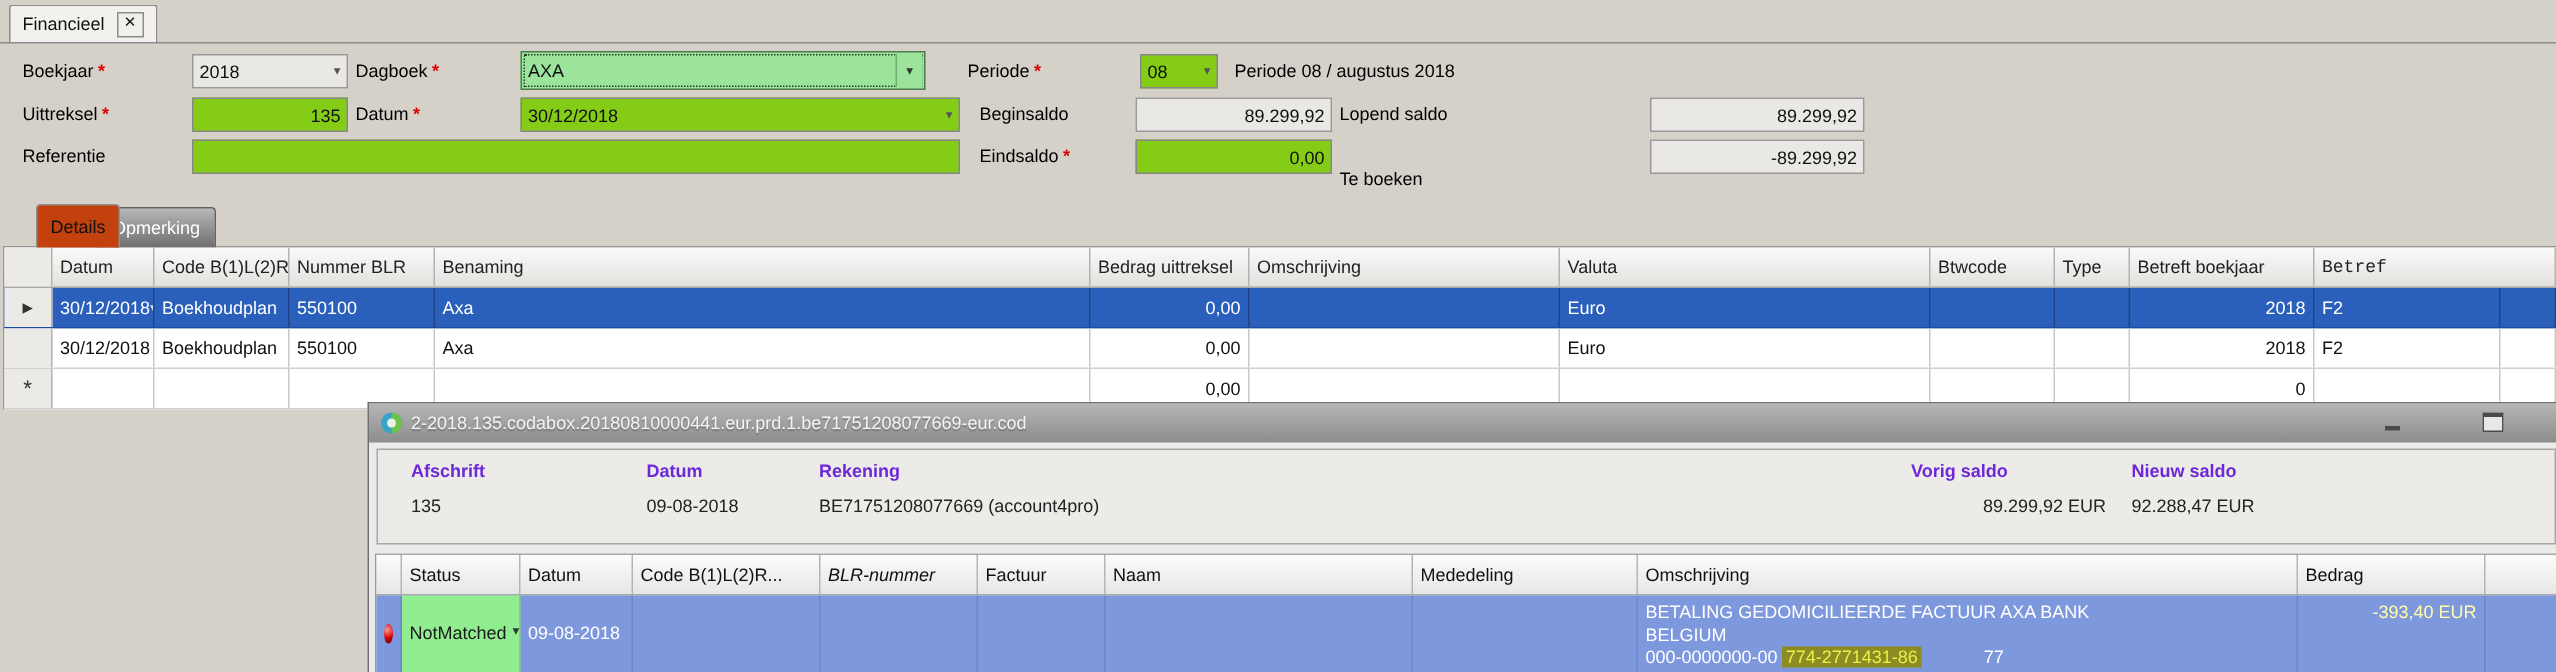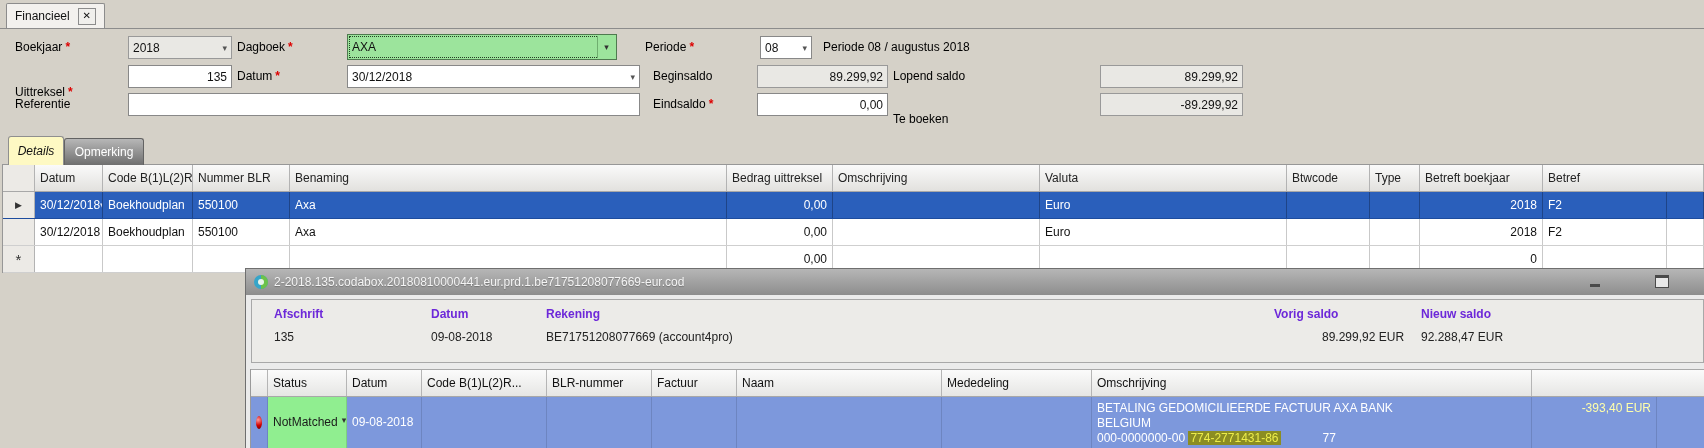--- a/index.html
+++ b/index.html
@@ -11,53 +11,53 @@
   .doc-tab{position:absolute;left:6px;top:3px;height:24px;display:flex;align-items:center;
     gap:8px;padding:0 8px;background:#f3f1ee;border:1px solid #8c8c8c;border-bottom:none;
     border-radius:2px 2px 0 0;z-index:3;}
   .tab-close{width:16px;height:15px;border:1px solid #8c8c8c;background:#f0efec;
     display:flex;align-items:center;justify-content:center;font-size:10px;line-height:1;cursor:default;}
   .tabstrip-line{position:absolute;left:0;top:28px;width:1704px;height:1px;background:#8c8c8c;z-index:2;}
 
   
   .flabel{position:absolute;white-space:nowrap;color:#000;}
   .req{color:#dd0000;font-weight:bold;margin-left:3px;}
-  .field{position:absolute;background:#ffffff;border:1px solid #888;box-sizing:border-box;
+  .field{position:absolute;background:#84cc16;border:1px solid #888;box-sizing:border-box;
     display:flex;align-items:center;padding:0 4px;white-space:nowrap;overflow:hidden;}
   .field.ro{background:#e9e8e4;border-color:#999;}
   .field.num{justify-content:flex-end;}
   .combo-arrow{margin-left:auto;color:#555;font-size:9px;padding-left:4px;}
   .dd-btn{position:absolute;right:1px;top:1px;bottom:1px;width:17px;background:linear-gradient(#f7f7f7,#dcdcda);
     border-left:1px solid #aaa;display:flex;align-items:center;justify-content:center;font-size:9px;color:#666;}
   .dagboek{background:#9ce49c;border:1px solid #4f7a4f;outline:1px dotted #234023;outline-offset:-3px;}
   .dagboek .dd-btn{background:#9ce49c;border-left:1px solid #6fae6f;color:#333;}
 
   
-  .dtab-active{position:absolute;left:8px;top:136px;width:54px;height:28px;background:#fef9c3;
+  .dtab-active{position:absolute;left:24px;top:136px;width:54px;height:28px;background:#c2410c;
     border:1px solid #8f8f8f;border-bottom:none;border-radius:3px 3px 0 0;display:flex;
-    align-items:center;justify-content:center;z-index:2;font-style:italic;}
+    align-items:center;justify-content:center;z-index:2;}
   .dtab{position:absolute;left:64px;top:138px;width:78px;height:26px;
     background:linear-gradient(#b7b7b7,#6f6f6f);color:#fff;border:1px solid #636363;border-bottom:none;
     border-radius:3px 3px 0 0;display:flex;align-items:center;justify-content:center;z-index:1;}
 
   
   .grid{position:absolute;left:2px;top:164px;width:1702px;border-top:1px solid #979797;
     border-left:1px solid #979797;box-sizing:border-box;}
   .grow{display:flex;height:26px;background:#fff;border-bottom:1px solid #cfcfcf;}
   .grow.head{background:linear-gradient(#fafafa,#e2e1de);border-bottom:1px solid #a8a8a8;height:26px;}
   .gcell{box-sizing:border-box;padding:0 5px;display:flex;align-items:center;overflow:hidden;
     white-space:nowrap;border-right:1px solid #c9c9c9;}
   .grow.head .gcell{border-right:1px solid #b3b3b3;font-weight:normal;color:#222;}
   .gcell.r{justify-content:flex-end;}
   .grow.sel{background:#2a5fbb;color:#fff;border-bottom:1px solid #1d4c9e;}
   .grow.sel .gcell{border-right:1px solid rgba(0,0,0,.28);}
   .grow .gcell.rowsel{background:#eceae6;border-right:1px solid #b3b3b3;color:#333;justify-content:center;}
   .c0{width:32px;}.c1{width:68px;}.c2{width:90px;}.c3{width:97px;}.c4{width:437px;}
   .c5{width:106px;}.c6{width:207px;}.c7{width:247px;}.c8{width:83px;}.c9{width:50px;}
-  .c10{width:123px;}.c11{width:124px;}.c12{flex:1;}
+  .c10{width:123px;}.c11{width:124px;}.c12{flex:1;font-family:Liberation Mono, monospace;}
   .cell-dd{margin-left:auto;font-size:9px;color:#d8e0f0;}
   .newrow-star{font-size:15px;color:#777;}
 
   
   .overlay{position:absolute;left:245px;top:268px;width:1465px;height:185px;background:#ebebeb;
     border:1px solid #6f6f6f;box-sizing:border-box;z-index:10;overflow:hidden;}
   .otitle{position:absolute;left:0;top:0;right:0;height:26px;
     background:linear-gradient(#b6b6b6,#8d8d8d);display:flex;align-items:center;color:#f4f4f4;}
   .otitle .ttext{margin-left:28px;white-space:nowrap;text-shadow:0 1px 1px rgba(0,0,0,.25);}
   .oicon{position:absolute;left:7px;top:5px;width:16px;height:16px;}
@@ -72,21 +72,21 @@
     border:1px solid #a8a8a8;box-sizing:border-box;}
   .olabel{position:absolute;font-weight:bold;color:#6d28d9;white-space:nowrap;}
   .oval{position:absolute;color:#222;white-space:nowrap;}
 
   .otable{position:absolute;left:4px;top:100px;width:1457px;border-left:1px solid #9a9a9a;box-sizing:border-box;}
   .ohead{display:flex;height:26px;background:linear-gradient(#fbfbfb,#e6e6e4);border-top:1px solid #a8a8a8;
     border-bottom:1px solid #a8a8a8;}
   .ohead .gcell{border-right:1px solid #b5b5b5;}
   .orow{display:flex;height:84px;background:#7d98dc;color:#fff;}
   .orow .gcell{border-right:1px solid rgba(0,0,0,.12);align-items:flex-start;}
-  .o0{width:17px;}.o1{width:79px;}.o2{width:75px;}.o3{width:125px;text-align:right;}.o4{width:105px;}
+  .o0{width:17px;}.o1{width:79px;}.o2{width:75px;}.o3{width:125px;text-align:right;}.o4{width:105px;font-style:italic;}
   .o5{width:85px;}.o6{width:205px;}.o7{width:150px;}.o8{width:440px;}.o9{width:125px;}.o10{flex:1;}
   .statuscell{background:#90ee90;color:#1a1a1a;padding-top:18px;}
   .statuscell .combo-arrow{color:#333;}
   .redball{width:13px;height:13px;border-radius:50%;margin-top:19px;
     background:radial-gradient(circle at 35% 30%,#ff9a9a,#d40000 55%,#700000);}
   .ballcell{justify-content:center;}
   .dcell{padding-top:18px;}
   .omsch{display:block;padding:4px 5px 0 5px;line-height:15px;font-size:12px;}
   .hl{background:#8b8d22;color:#eded4a;padding:0 2px;}
   .l3-tail{margin-left:42px;}
@@ -115,21 +115,21 @@
     <span class="dd-btn">▾</span>
   </div>
 
   <span class="flabel" style="left:645px;top:40px;"><span>Periode</span><span class="req">*</span></span>
   <div class="field" style="left:760px;top:36px;width:52px;height:23px;">
     <span>08</span>
     <span class="combo-arrow">▾</span>
   </div>
   <span class="flabel" style="left:823px;top:40px;">Periode 08 / augustus 2018</span>
 
-  <span class="flabel" style="left:15px;top:69px;margin-top:16px;"><span>Uittreksel</span><span class="req">*</span></span>
+  <span class="flabel" style="left:15px;top:69px;"><span>Uittreksel</span><span class="req">*</span></span>
   <div class="field num" style="left:128px;top:65px;width:104px;height:23px;">
     <span>135</span>
   </div>
 
   <span class="flabel" style="left:237px;top:69px;"><span>Datum</span><span class="req">*</span></span>
   <div class="field num" style="left:347px;top:65px;width:293px;height:23px;">
     <span>30/12/2018</span>
     <span class="combo-arrow">▾</span>
   </div>
 
@@ -257,20 +257,21 @@
       <div class="ohead">
         <div class="gcell o0"></div>
         <div class="gcell o1">Status</div>
         <div class="gcell o2">Datum</div>
         <div class="gcell o3">Code B(1)L(2)R...</div>
         <div class="gcell o4">BLR-nummer</div>
         <div class="gcell o5">Factuur</div>
         <div class="gcell o6">Naam</div>
         <div class="gcell o7">Mededeling</div>
         <div class="gcell o8">Omschrijving</div>
+        <div class="gcell o9">Bedrag</div>
         <div class="gcell o10"></div>
       </div>
       <div class="orow">
         <div class="gcell o0 ballcell">
             <span class="redball"></span>
           </div>
         <div class="gcell o1 statuscell">
           <span>NotMatched</span>
           <span class="combo-arrow">▾</span>
         </div>

